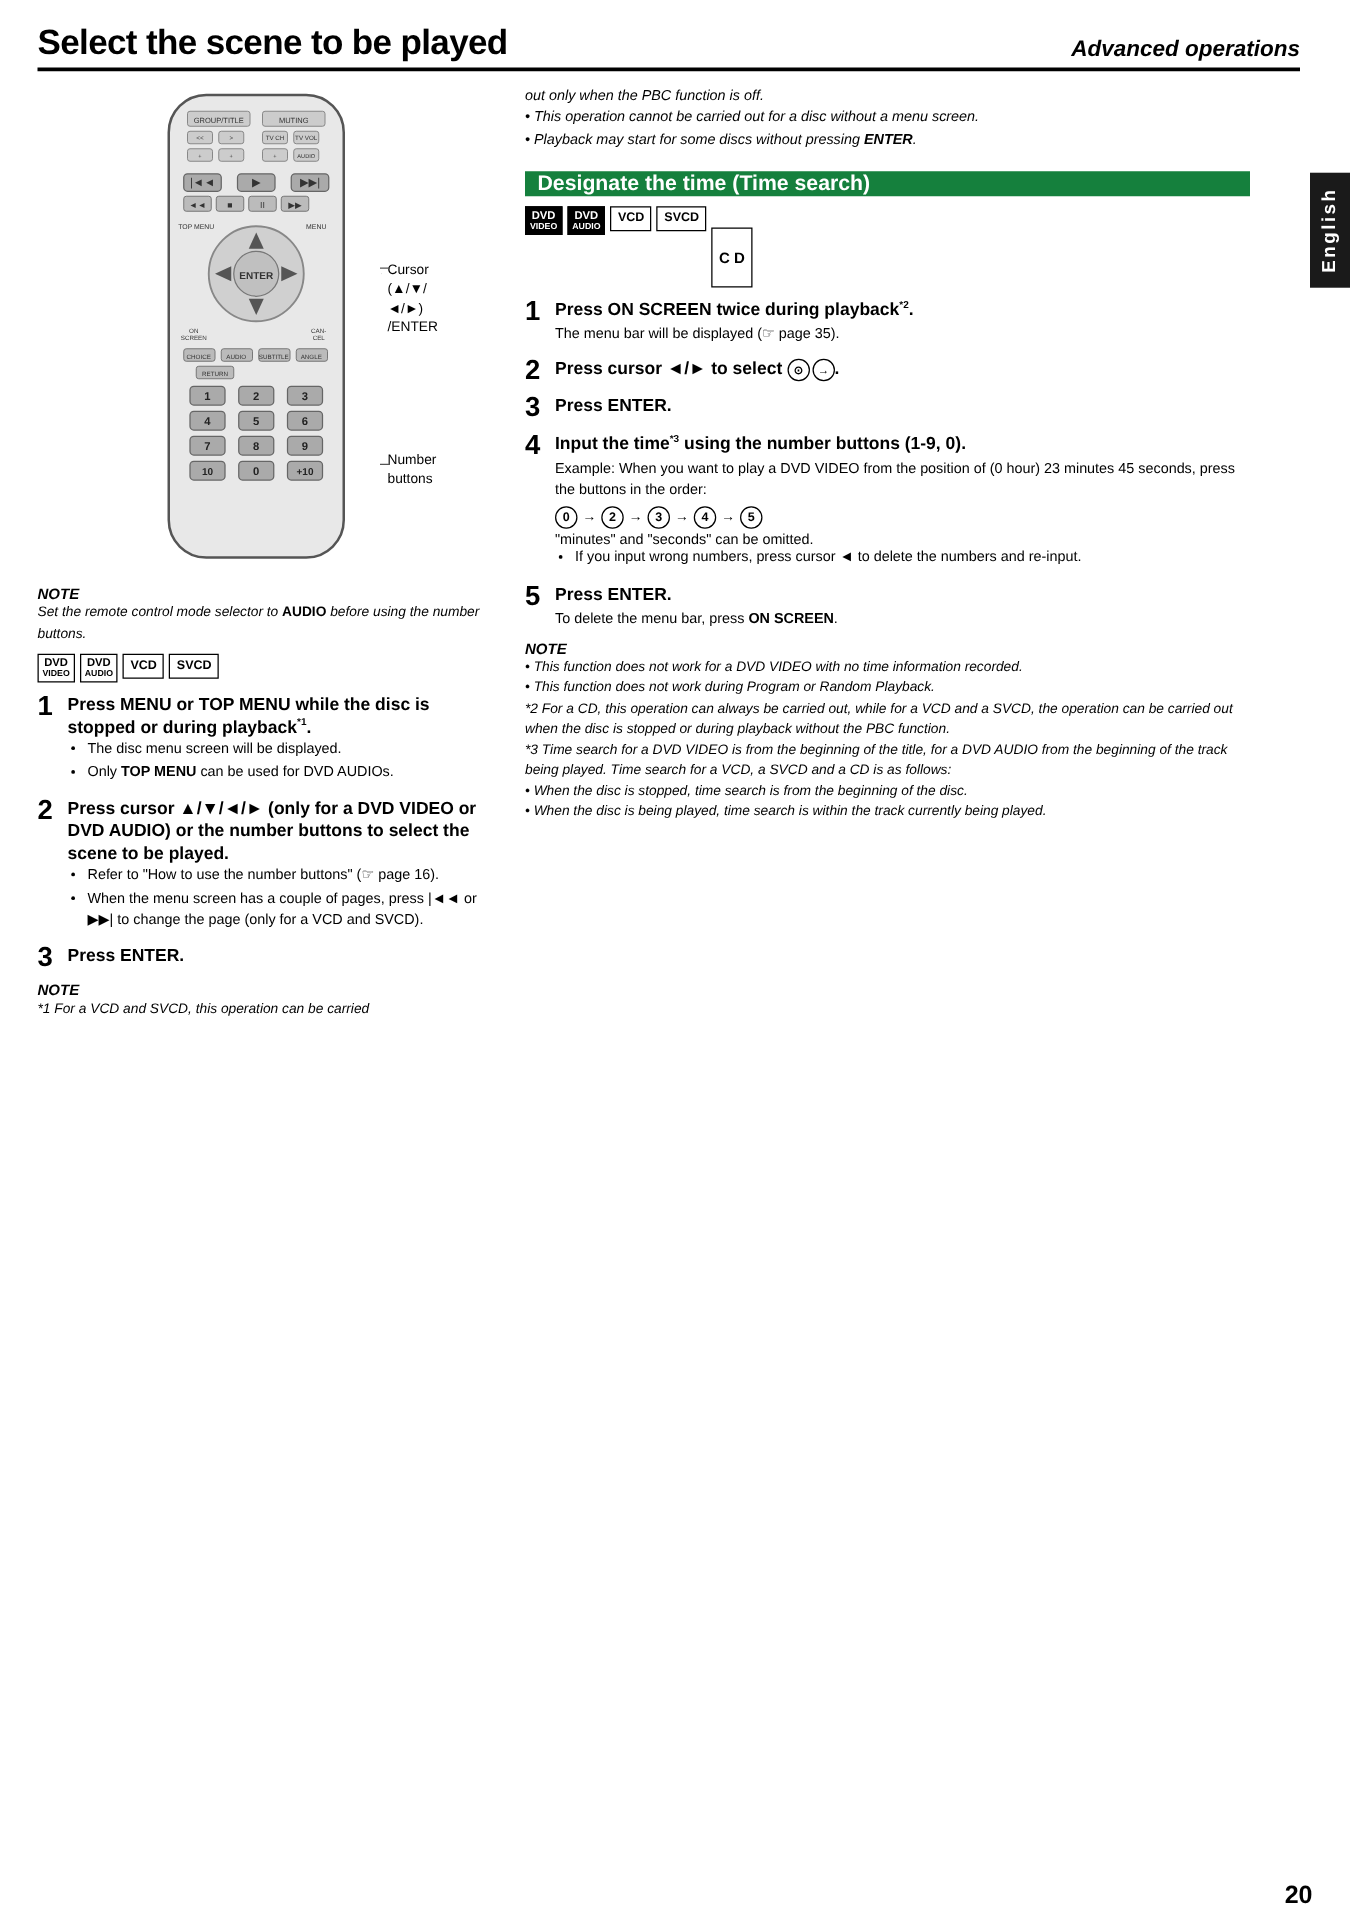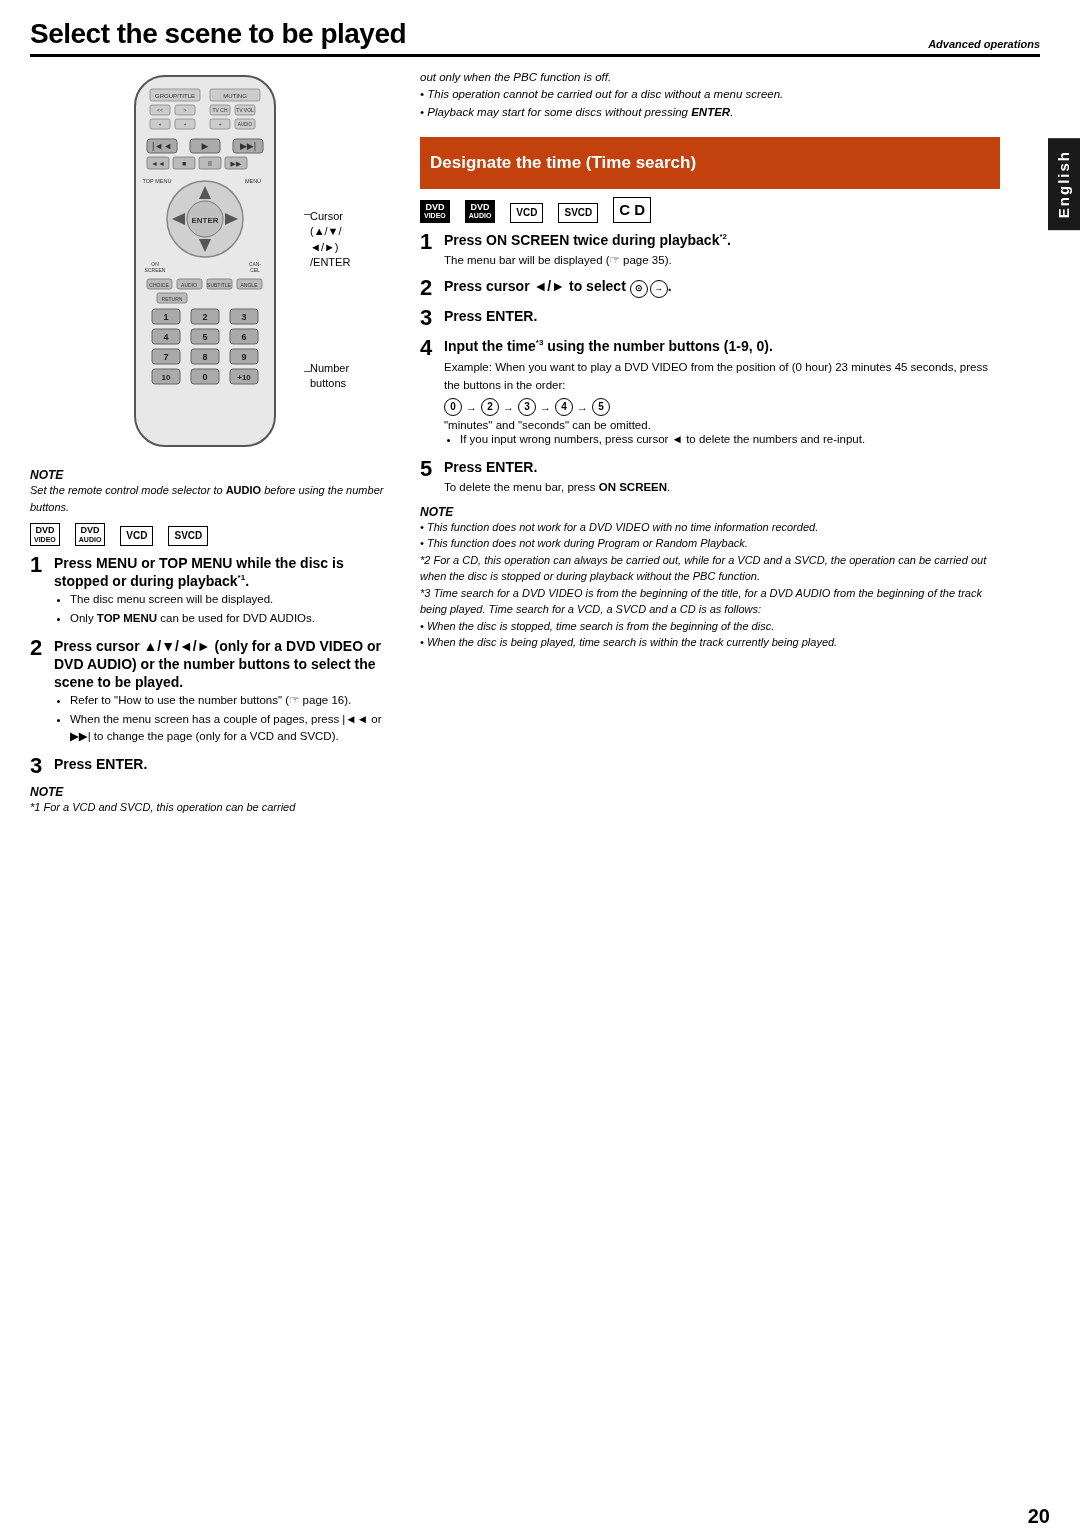--- a/index.html
+++ b/index.html
@@ -47,21 +47,21 @@
       border-bottom: 3px solid #000;
       margin: 18px 40px 0 30px;
       padding-bottom: 4px;
     }
     .main-title {
       font-size: 28px;
       font-weight: bold;
       letter-spacing: -0.5px;
     }
     .advanced-ops {
-      font-size: 11px;
+      font-size: 18px;
       font-weight: bold;
       font-style: italic;
     }
 
     
     .content {
       display: flex;
       margin: 0 40px 0 30px;
       gap: 20px;
     }
@@ -76,35 +76,35 @@
 
     
     .remote-area {
       margin-top: 14px;
       display: flex;
       justify-content: center;
     }
 
     
     .section-header {
-      background: #c2410c;
+      background: #15803d;
       color: #fff;
       font-size: 17px;
       font-weight: bold;
-      padding: 16px 10px;
+      padding: 0 10px;
       margin-top: 14px;
       margin-bottom: 8px;
     }
 
     
     .badge-row {
       display: flex;
-      gap: 15px;
+      gap: 4px;
       margin-bottom: 8px;
-      align-items: flex-end;
+      align-items: flex-start;
     }
     .badge {
       border: 1.5px solid #000;
       font-size: 9px;
       font-weight: bold;
       padding: 2px 4px;
       line-height: 1.2;
       text-align: center;
     }
     .badge-dvd-video {
@@ -426,21 +426,21 @@
         <div class="badge-dvd-video badge" style="background:#000; color:#fff; border-color:#000;">
           <span class="top">DVD</span>
             <span class="bottom">VIDEO</span>
         </div>
         <div class="badge-dvd-video badge" style="background:#000; color:#fff; border-color:#000;">
           <span class="top">DVD</span>
             <span class="bottom">AUDIO</span>
         </div>
         <div class="badge" style="font-size:10px; font-weight:bold; padding:3px 5px;">VCD</div>
         <div class="badge" style="font-size:10px; font-weight:bold; padding:3px 5px;">SVCD</div>
-        <div class="badge" style="font-size:15px; font-weight:bold; padding:3px 5px;">C D</div>
+        <div class="badge" style="font-size:12px; font-weight:bold; padding:16px 5px;margin-top:17px;">C D</div>
       </div>
 
       <div class="step">
         <div class="step-num">1</div>
         <div class="step-content">
           <div class="step-title">Press ON SCREEN twice during playback<sup>*2</sup>.</div>
           <div class="step-body">The menu bar will be displayed (☞ page 35).</div>
         </div>
       </div>
 

